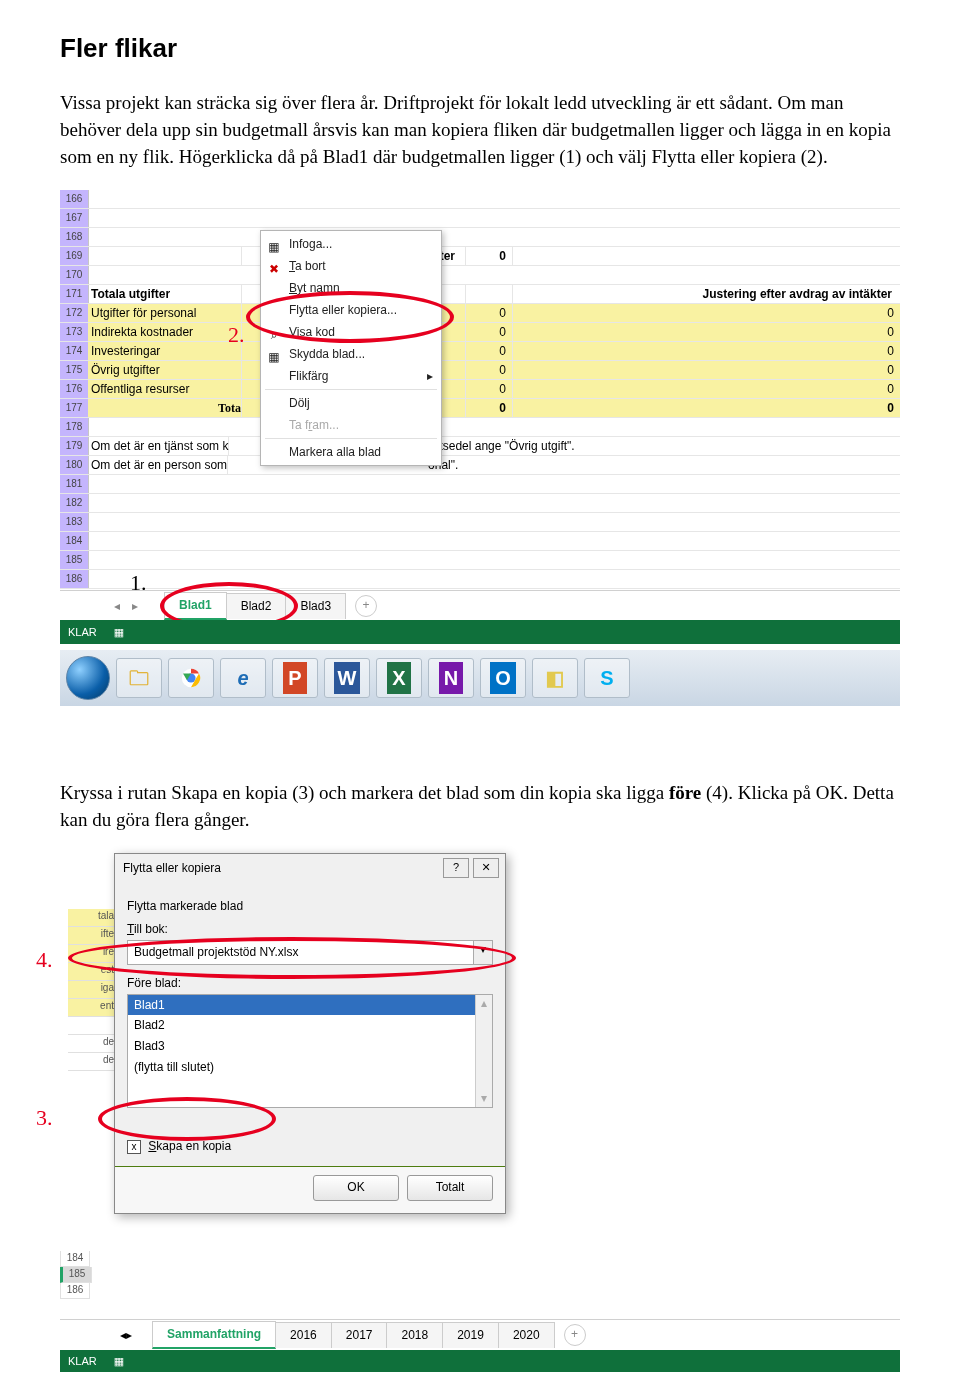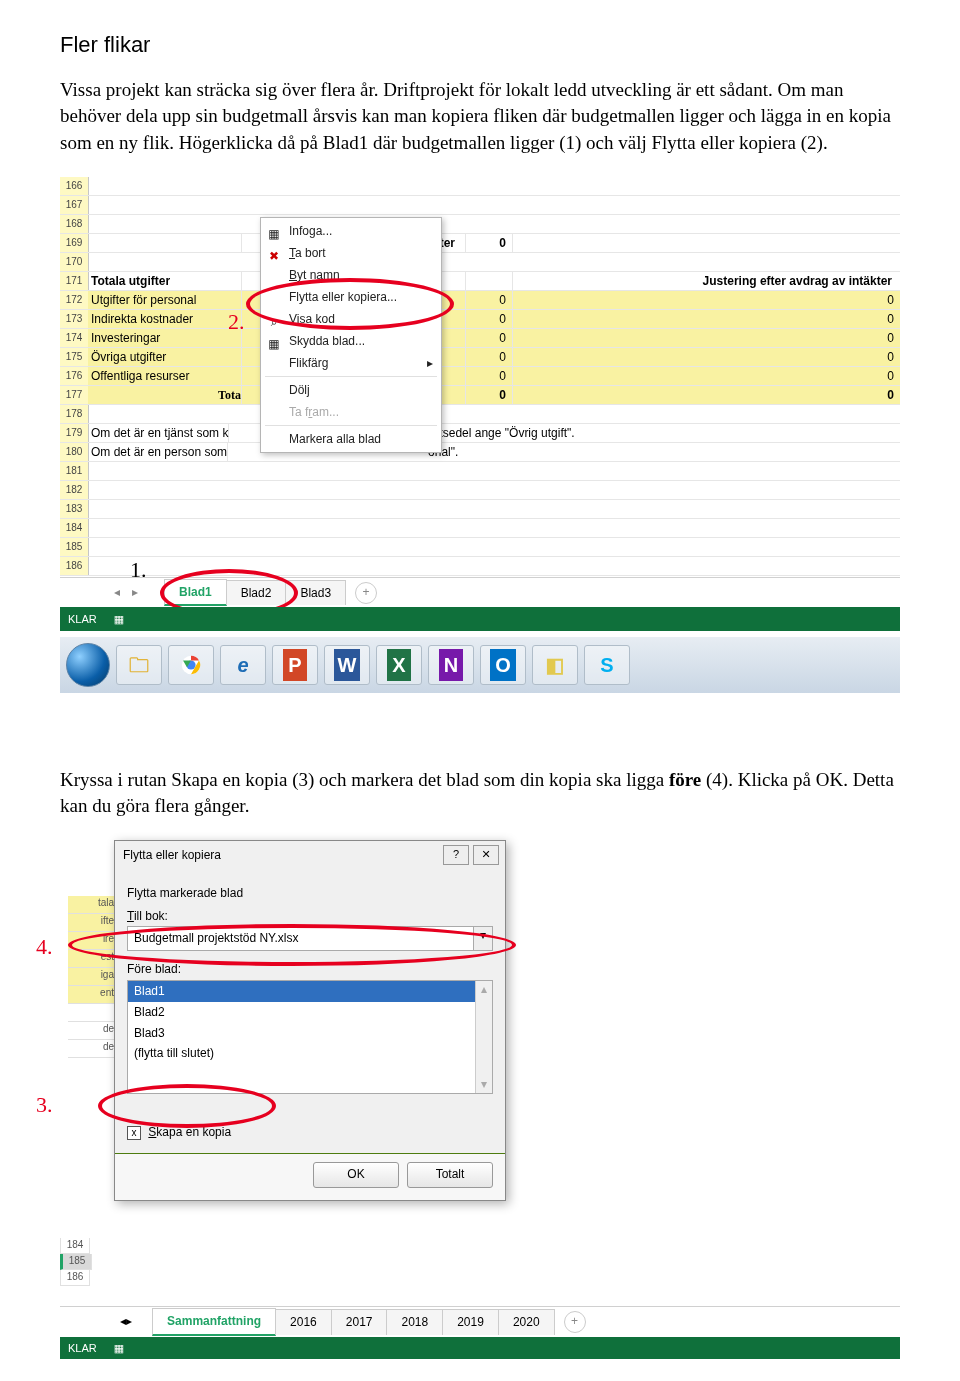--- a/index.html
+++ b/index.html
@@ -6,23 +6,23 @@
     font-family: "Times New Roman", serif;
     margin: 0;
     padding: 30px 60px;
     background: #fff;
     color: #000;
     font-size: 19px;
     line-height: 1.4;
   }
   h2 {
     font-family: Arial, sans-serif;
-    font-size: 22px;
-    font-weight: normal;
-    margin: 0 0 16px 0;
+    font-size: 26px;
+    font-weight: bold;
+    margin: 0 0 24px 0;
   }
   p { margin: 0 0 20px 0; }
   .bold { font-weight: bold; }
 
   
   .shot1 {
     position: relative;
     width: 840px;
     height: 560px;
     margin: 10px 0 30px 0;
@@ -37,21 +37,21 @@
     border-right: 1px solid #c6c6c6;
     background: #fff;
   }
   .rowhdrs div {
     height: 18px;
     line-height: 18px;
     text-align: center;
     border-bottom: 1px solid #e6e6e6;
     font-size: 10px;
     color: #444;
-    background: #fef9c3;
+    background: #c4b5fd;
   }
   .gridcol {
     position: absolute;
     left: 28px; top: 0; right: 0;
   }
   .gridrow {
     height: 18px; line-height: 18px;
     border-bottom: 1px solid #e6e6e6;
     display: flex;
   }
@@ -361,21 +361,21 @@
         <div class="cellE">0</div>
       </div>
     <div class="gridrow yellow">
         <div class="cellA">Investeringar</div>
         <div class="cellB"></div>
         <div class="cellC">0</div>
         <div class="cellD"></div>
         <div class="cellE">0</div>
       </div>
     <div class="gridrow yellow">
-        <div class="cellA">Övriga utgifter</div>
+        <div class="cellA">Övrig utgifter</div>
         <div class="cellB"></div>
         <div class="cellC">0</div>
         <div class="cellD"></div>
         <div class="cellE">0</div>
       </div>
     <div class="gridrow yellow">
         <div class="cellA">Offentliga resurser</div>
         <div class="cellB"></div>
         <div class="cellC">0</div>
         <div class="cellD"></div>

